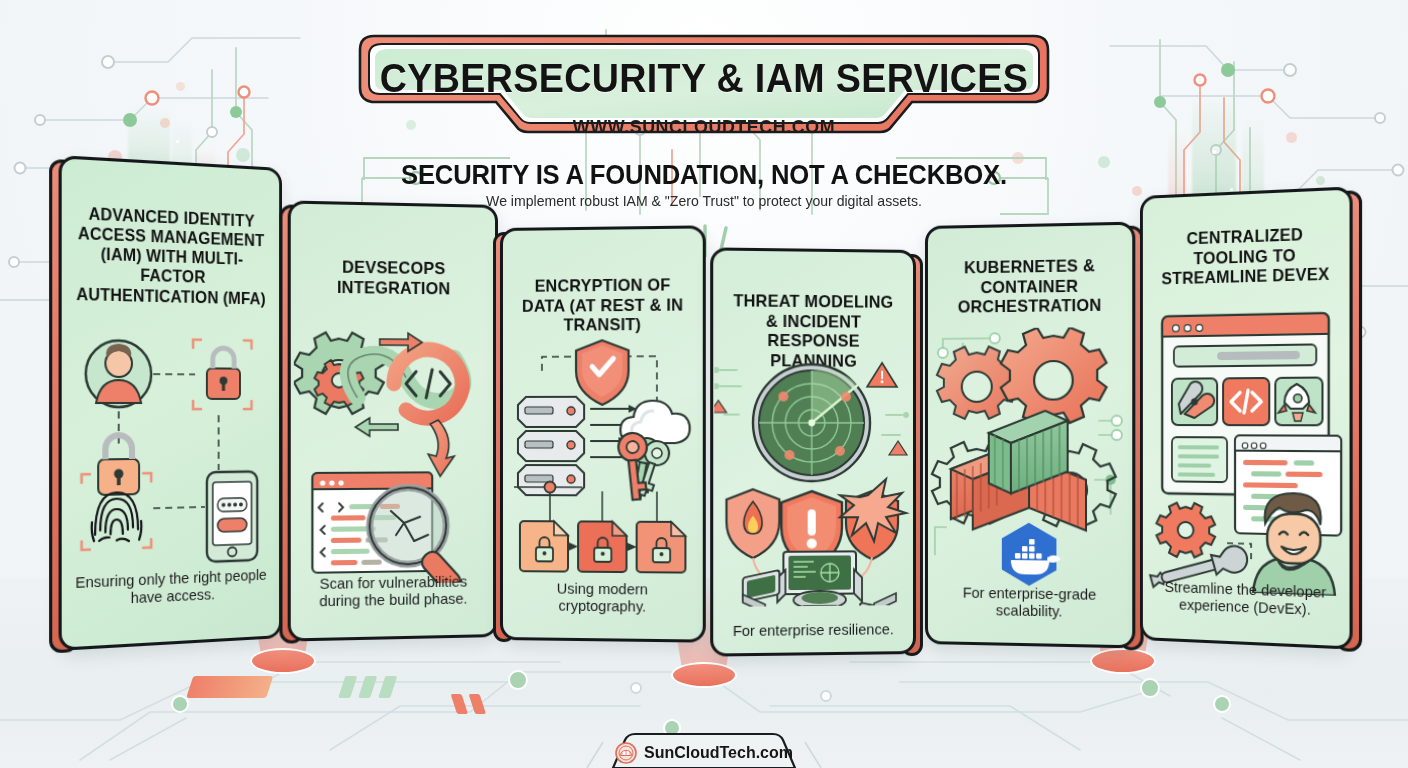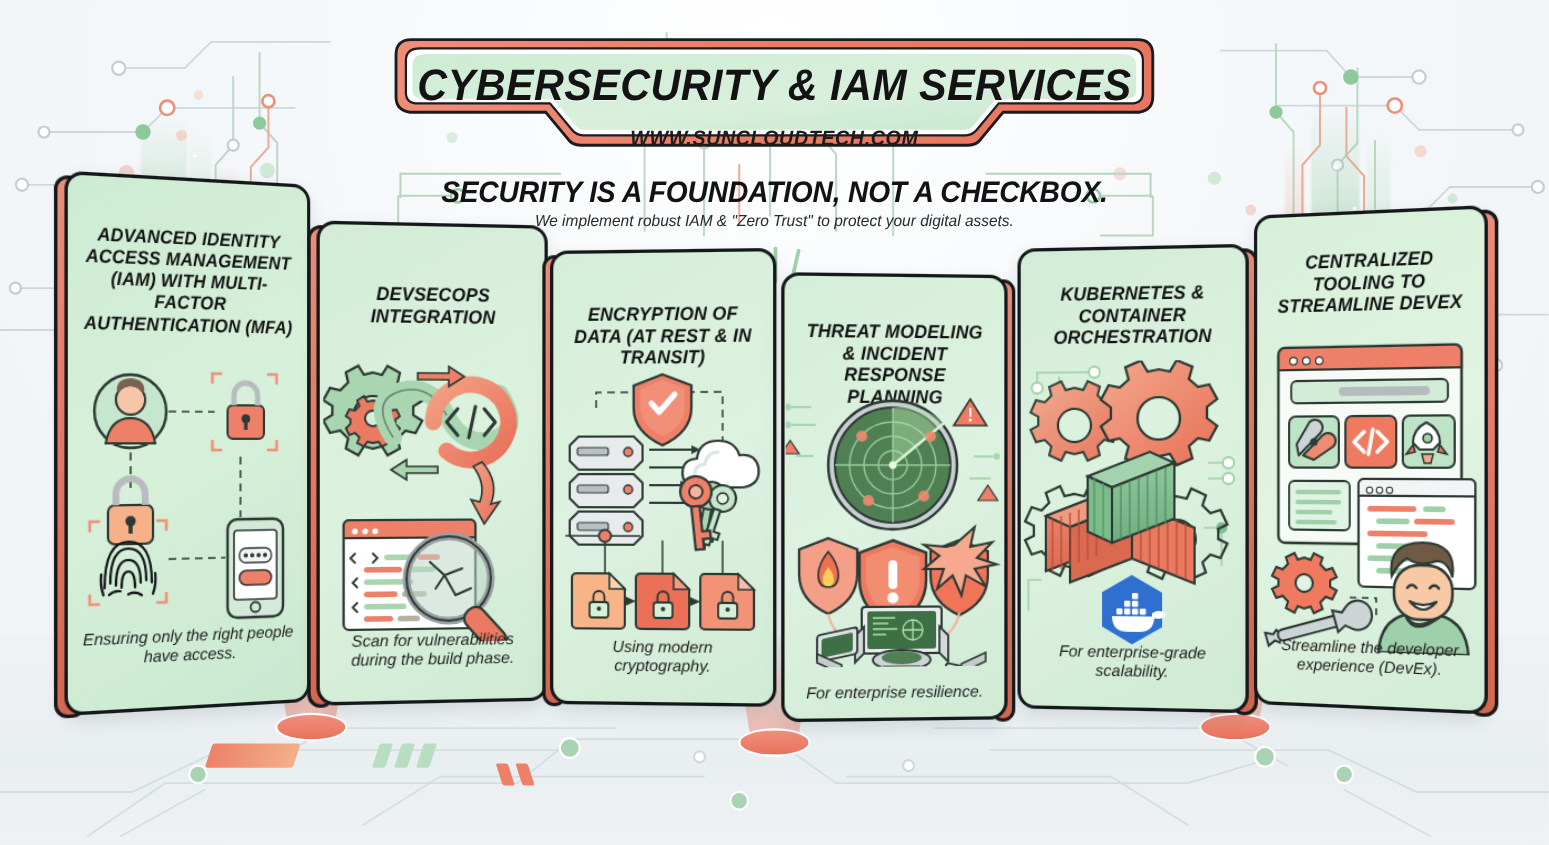--- a/index.html
+++ b/index.html
@@ -1,21 +1,21 @@
 <!DOCTYPE html>
 <html><head>
 <meta charset="utf-8">
 <style>
   html,body{margin:0;padding:0;}
   body{
     width:1408px;height:768px;overflow:hidden;position:relative;
     background:#f4f7f9;
     font-family:"Liberation Sans", sans-serif;
   }
-  .stage{position:absolute;inset:0;font-style:italic;}
+  .stage{position:absolute;inset:0;}
 
   
   .bg-grad{
     position:absolute;inset:0;
     background:
       radial-gradient(circle at 50% 8%, #ffffff 0%, #f5f8fa 42%, #eef3f5 100%);
   }
   .floor{
     position:absolute;left:0;right:0;bottom:0;height:190px;
     background:linear-gradient(180deg,#eef2f4 0%,#e9eef1 60%,#eef2f5 100%);
@@ -892,14 +892,34 @@
               </g>
               <path d="M-12 4 q12 14 24 0 q-12 6 -24 0 Z" fill="#ffffff" stroke="#2d3a34" stroke-width="2" stroke-linejoin="round"></path>
             </g>
           </svg>
         </div>
         <div class="pcap" style="bottom:24px;font-size:14.5px;">Streamline the developer experience (DevEx).</div>
       </div>
     </div>
   </div>
 
+  <div class="footer">
+    <svg class="footer-shape" viewBox="0 0 242 36" preserveAspectRatio="none">
+      <path d="M30 36 L42 8 Q45 2 52 2 H190 Q197 2 200 8 L212 36 Z" fill="#eef3f4" stroke="#1a1d1f" stroke-width="2.2"></path>
+      <path d="M4 36 L20 10" stroke="#cfd9dd" stroke-width="1.6" fill="none"></path>
+      <path d="M238 36 L222 10" stroke="#cfd9dd" stroke-width="1.6" fill="none"></path>
+    </svg>
+    <div class="footer-inner">
+      <svg width="22" height="22" viewBox="0 0 22 22">
+        <circle cx="11" cy="11" r="10" fill="#f6e3dd" stroke="#e0705a" stroke-width="1.6"></circle>
+        <circle cx="11" cy="11" r="7" fill="none" stroke="#e0705a" stroke-width="1"></circle>
+        <path d="M5.5 13.5 q0 -5 5.5 -5 q5.5 0 5.5 5 Z" fill="#ffffff" stroke="#e0705a" stroke-width="1"></path>
+        <g stroke="#e0705a" stroke-width=".8">
+          <path d="M7 10 L7 13.5"></path>
+            <path d="M11 8.8 L11 13.5"></path>
+            <path d="M15 10 L15 13.5"></path>
+        </g>
+      </svg>
+      <span class="footer-text">SunCloudTech.com</span>
+    </div>
+  </div>
 
 </div>
 
 </body></html>

